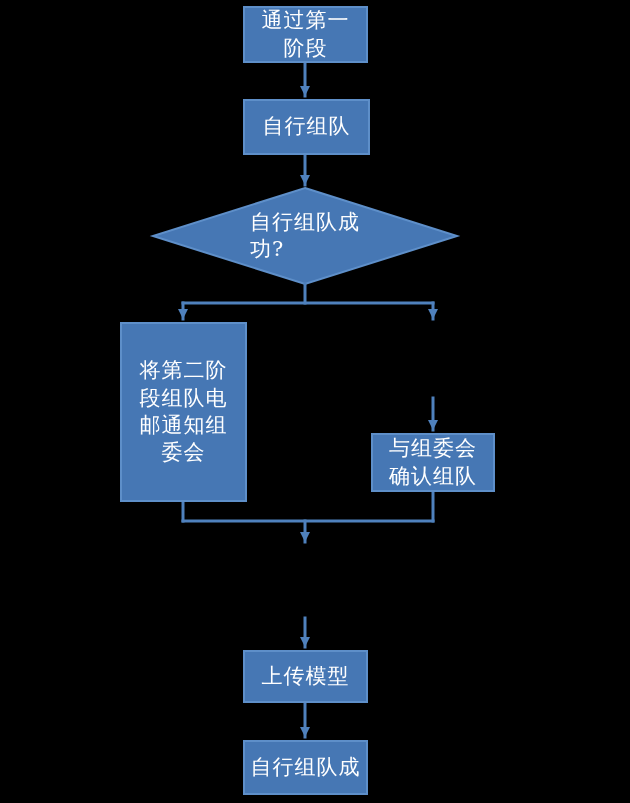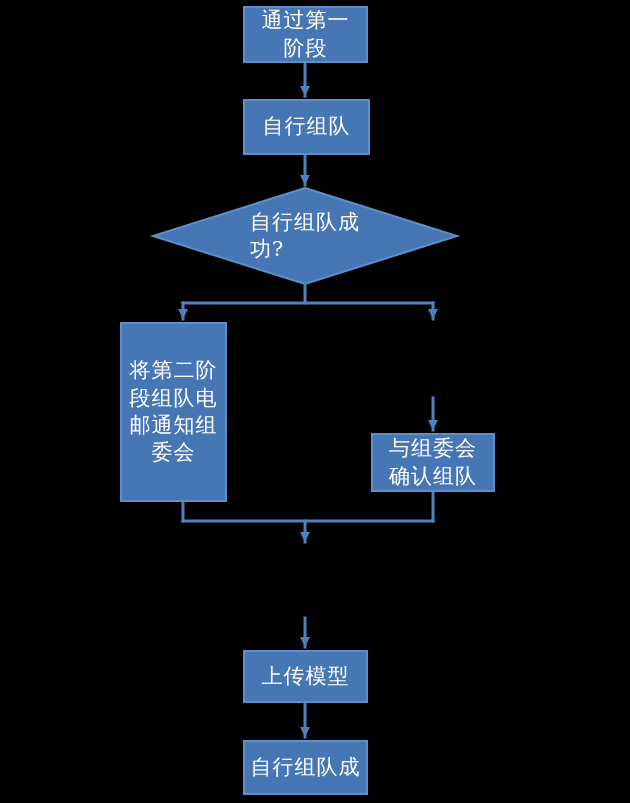--- a/index.html
+++ b/index.html
@@ -82,21 +82,21 @@
 
   <div class="node" style="left:243px;top:99px;width:127px;height:56px">
     <span class="label">自行组队</span>
   </div>
 
   <div class="diamond-label" style="left:205px;top:198px;width:200px;height:76px">
     <span class="label">自行组队成
 功?</span>
   </div>
 
-  <div class="node" style="left:120px;top:322px;width:107px;height:180px">
+  <div class="node" style="left:120px;top:322px;width:127px;height:180px">
     <span class="label">将第二阶
 段组队电
 邮通知组
 委会</span>
   </div>
 
 
   <div class="node" style="left:371px;top:433px;width:124px;height:59px">
     <span class="label">与组委会
 确认组队</span>

